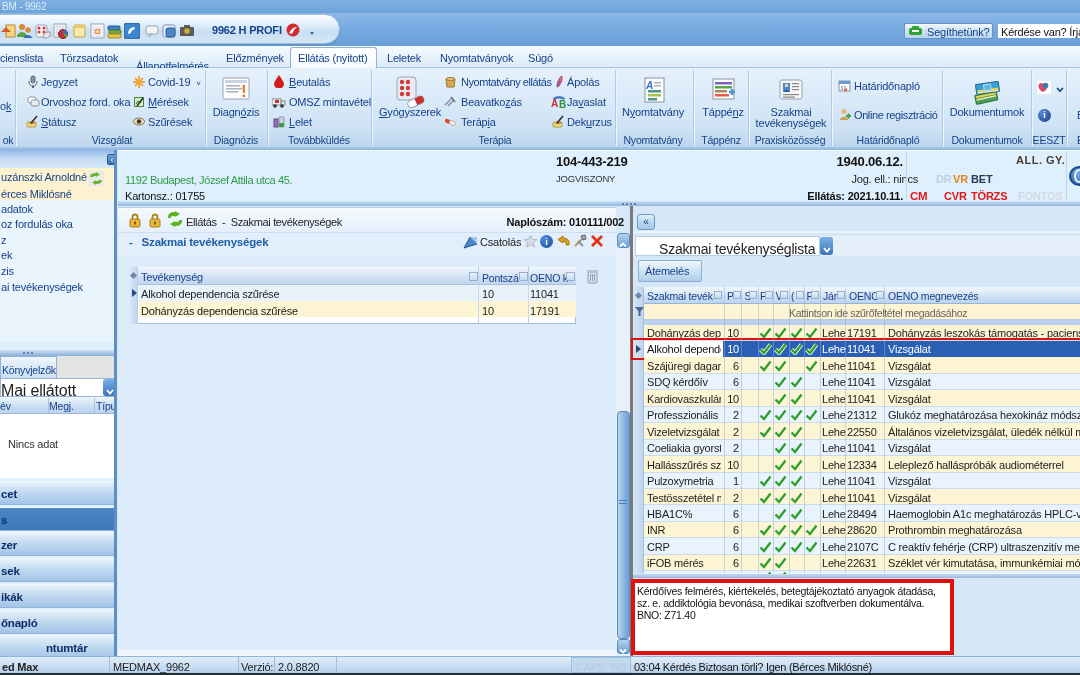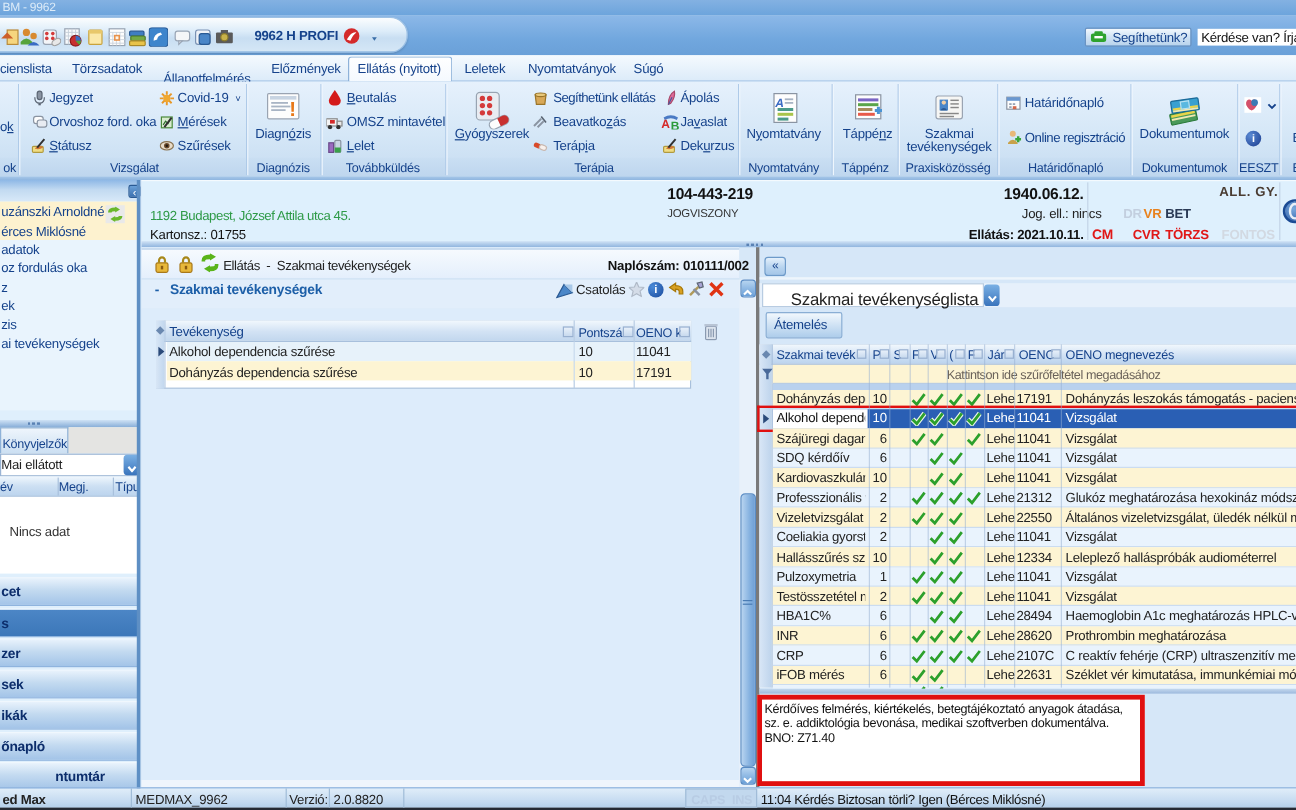--- a/index.html
+++ b/index.html
@@ -220,21 +220,21 @@
         <g transform="rotate(-25 22 25)">
           <rect x="13" y="22" width="17" height="7.5" rx="3.7" fill="#fdfdfd" stroke="#98a4b2"></rect>
           <path d="M21.5 22.2 L21.5 29.3 L26.3 29.3 A3.7 3.7 0 0 0 30 25.6 A3.7 3.7 0 0 0 26.3 22 Z" fill="#c83030"></path>
         </g>
       </svg></div>
 <div class="a navy" style="left:410.0px;top:107px;width:100px;transform:translateX(-50px);text-align:center;font-size:11px;line-height:10.5px;"><u>G</u>yógyszerek</div>
 <div class="a" style="left:444px;top:75.0px;width:13px;height:13px;"><svg width="13" height="13">
         <path d="M2 4 L11 4 L10 12 L3 12 Z" fill="#d8a858" stroke="#9a7428"></path>
         <ellipse cx="6.5" cy="4" rx="4.5" ry="1.5" fill="#e8c87a" stroke="#9a7428"></ellipse>
       </svg></div>
-<div class="a navy" style="left:461px;top:76.0px;font-size:11px;white-space:nowrap;"><span style="letter-spacing:-0.45px;">Segíthetünk ellátás</span></div>
+<div class="a navy" style="left:461px;top:76.0px;font-size:11px;white-space:nowrap;"><span style="letter-spacing:-0.45px;">Nyomtatvány ellátás</span></div>
 <div class="a" style="left:444px;top:94.5px;width:13px;height:13px;"><svg width="13" height="13">
         <g stroke="#8a94a2" stroke-width="1.6">
           <line x1="1" y1="10" x2="7" y2="4"></line>
           <line x1="4" y1="11" x2="9" y2="6"></line>
         </g>
         <line x1="7" y1="2" x2="11" y2="7" stroke="#5a6472" stroke-width="1.4"></line>
       </svg></div>
 <div class="a navy" style="left:461px;top:95.5px;font-size:11px;white-space:nowrap;">Beavatko<u>z</u>ás</div>
 <div class="a" style="left:444px;top:115.0px;width:13px;height:13px;"><svg width="13" height="13">
         <g transform="rotate(20 6 6)">
@@ -368,21 +368,21 @@
 <div class="a" style="left:89px;top:171.5px;width:14px;height:13px;"><svg width="14" height="13">
         <path d="M1 5 Q1 1 7 1 L7 0 L11 2.5 L7 5 L7 4 Q4 4 4 5 Z" fill="#6ab82a"></path>
         <path d="M13 8 Q13 12 7 12 L7 13 L3 10.5 L7 8 L7 9 Q10 9 10 8 Z" fill="#6ab82a"></path>
       </svg></div>
 <div class="a" style="left:0;top:350px;width:116px;height:6px;background:linear-gradient(180deg,#cfe2f5,#88aed8);"></div>
 <div class="a" style="left:23px;top:352px;width:12px;height:2px;background:repeating-linear-gradient(90deg,#5a82b4 0 2px,transparent 2px 4px);"></div>
 <div class="a" style="left:0;top:356px;width:116px;height:22px;background:#e4e4e2;"></div>
 <div class="a" style="left:0;top:356px;width:57px;height:22px;background:linear-gradient(180deg,#eef5fc,#cbdff2);border:1px solid #8eb2d9;border-bottom:none;"></div>
 <div class="a navy" style="left:2px;top:364px;font-size:10.5px;">Könyvjelzők</div>
 <div class="a" style="left:0;top:378px;width:116px;height:19px;background:#fff;border:1px solid #9ab4d4;"></div>
-<div class="a" style="left:1px;top:382px;font-size:11px;color:#222;">Mai ellátott</div>
+<div class="a" style="left:1px;top:382px;font-size:16px;color:#222;">Mai ellátott</div>
 <div class="a" style="left:103px;top:379px;width:13px;height:17px;background:linear-gradient(180deg,#7ab0e4,#3a74bc);border-radius:3px;"></div>
 <div class="a" style="left:106px;top:385px;width:8px;height:6px;"><svg width="8" height="6">
         <path d="M1 1 L4 4.5 L7 1" stroke="#fff" stroke-width="1.8" fill="none"></path>
       </svg></div>
 <div class="a" style="left:0;top:397px;width:116px;height:17px;background:linear-gradient(180deg,#f0f7fd,#cde0f3 50%,#bcd4ee);border-bottom:1px solid #a0b8d8;"></div>
 <div class="a navy" style="left:0;top:400px;font-size:10.5px;">év</div>
 <div class="a navy" style="left:49px;top:400px;font-size:10.5px;">Megj.</div>
 <div class="a navy" style="left:96px;top:400px;font-size:10.5px;">Típu</div>
 <div class="a" style="left:48px;top:398px;width:1px;height:15px;background:#a8c0dc;"></div>
 <div class="a" style="left:94px;top:398px;width:1px;height:15px;background:#a8c0dc;"></div>
@@ -797,13 +797,13 @@
 <div class="a" style="left:238px;top:657px;width:1px;height:16px;background:#a0bcd8;"></div>
 <div class="a" style="left:274px;top:657px;width:1px;height:16px;background:#a0bcd8;"></div>
 <div class="a" style="left:336px;top:657px;width:1px;height:16px;background:#a0bcd8;"></div>
 <div class="a" style="left:571px;top:657px;width:60px;height:16px;background:#c2d8ee;border:1px solid #a0bcd8;"></div>
 <div class="a b" style="left:2px;top:661px;font-size:11px;color:#222;">ed Max</div>
 <div class="a" style="left:113px;top:661px;font-size:11px;color:#222;">MEDMAX_9962</div>
 <div class="a" style="left:241px;top:661px;font-size:11px;color:#222;">Verzió:</div>
 <div class="a" style="left:278px;top:661px;font-size:11px;color:#222;">2.0.8820</div>
 <div class="a b" style="left:576px;top:661px;font-size:10.5px;color:#b8cce4;">CAPS</div>
 <div class="a b" style="left:610px;top:661px;font-size:10.5px;color:#b8cce4;">INS</div>
-<div class="a" style="left:634px;top:661px;font-size:11px;letter-spacing:-0.3px;color:#111;">11:04 Kérdés Biztosan törli? Igen (Bérces Miklósné)</div>
+<div class="a" style="left:634px;top:661px;font-size:11px;letter-spacing:-0.3px;color:#111;">03:04 Kérdés Biztosan törli? Igen (Bérces Miklósné)</div>
 </div>
 </body></html>

